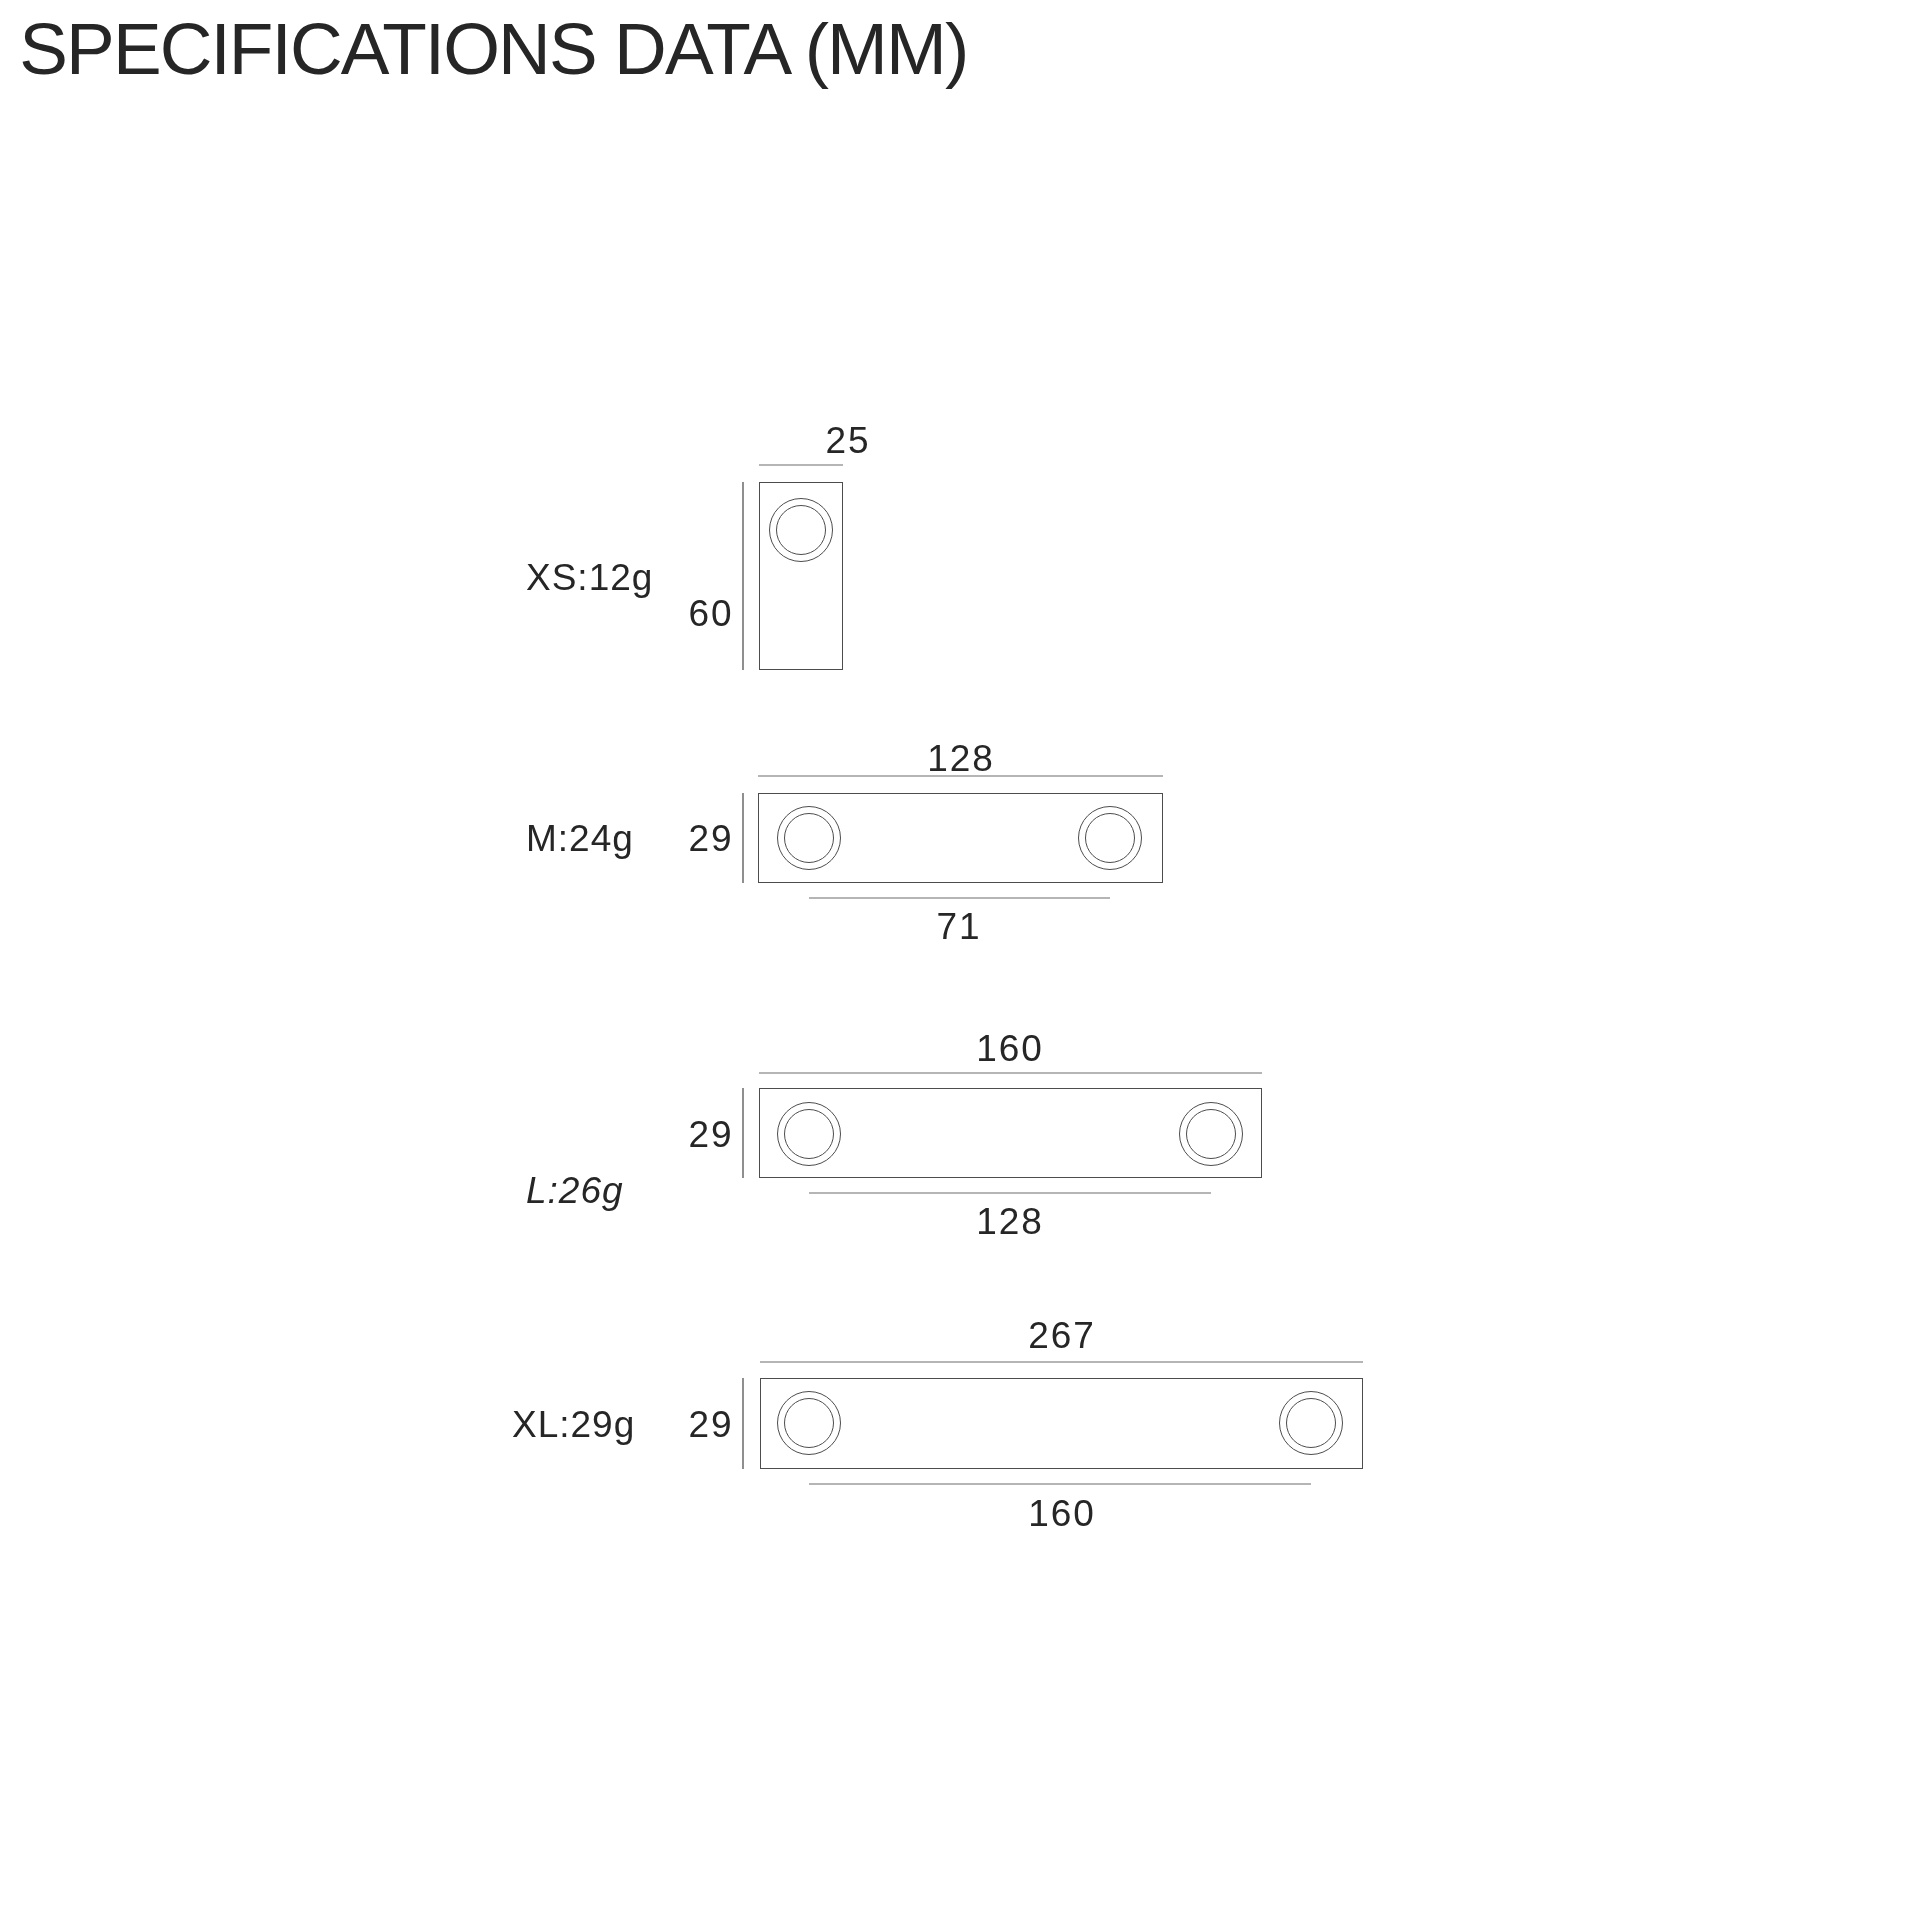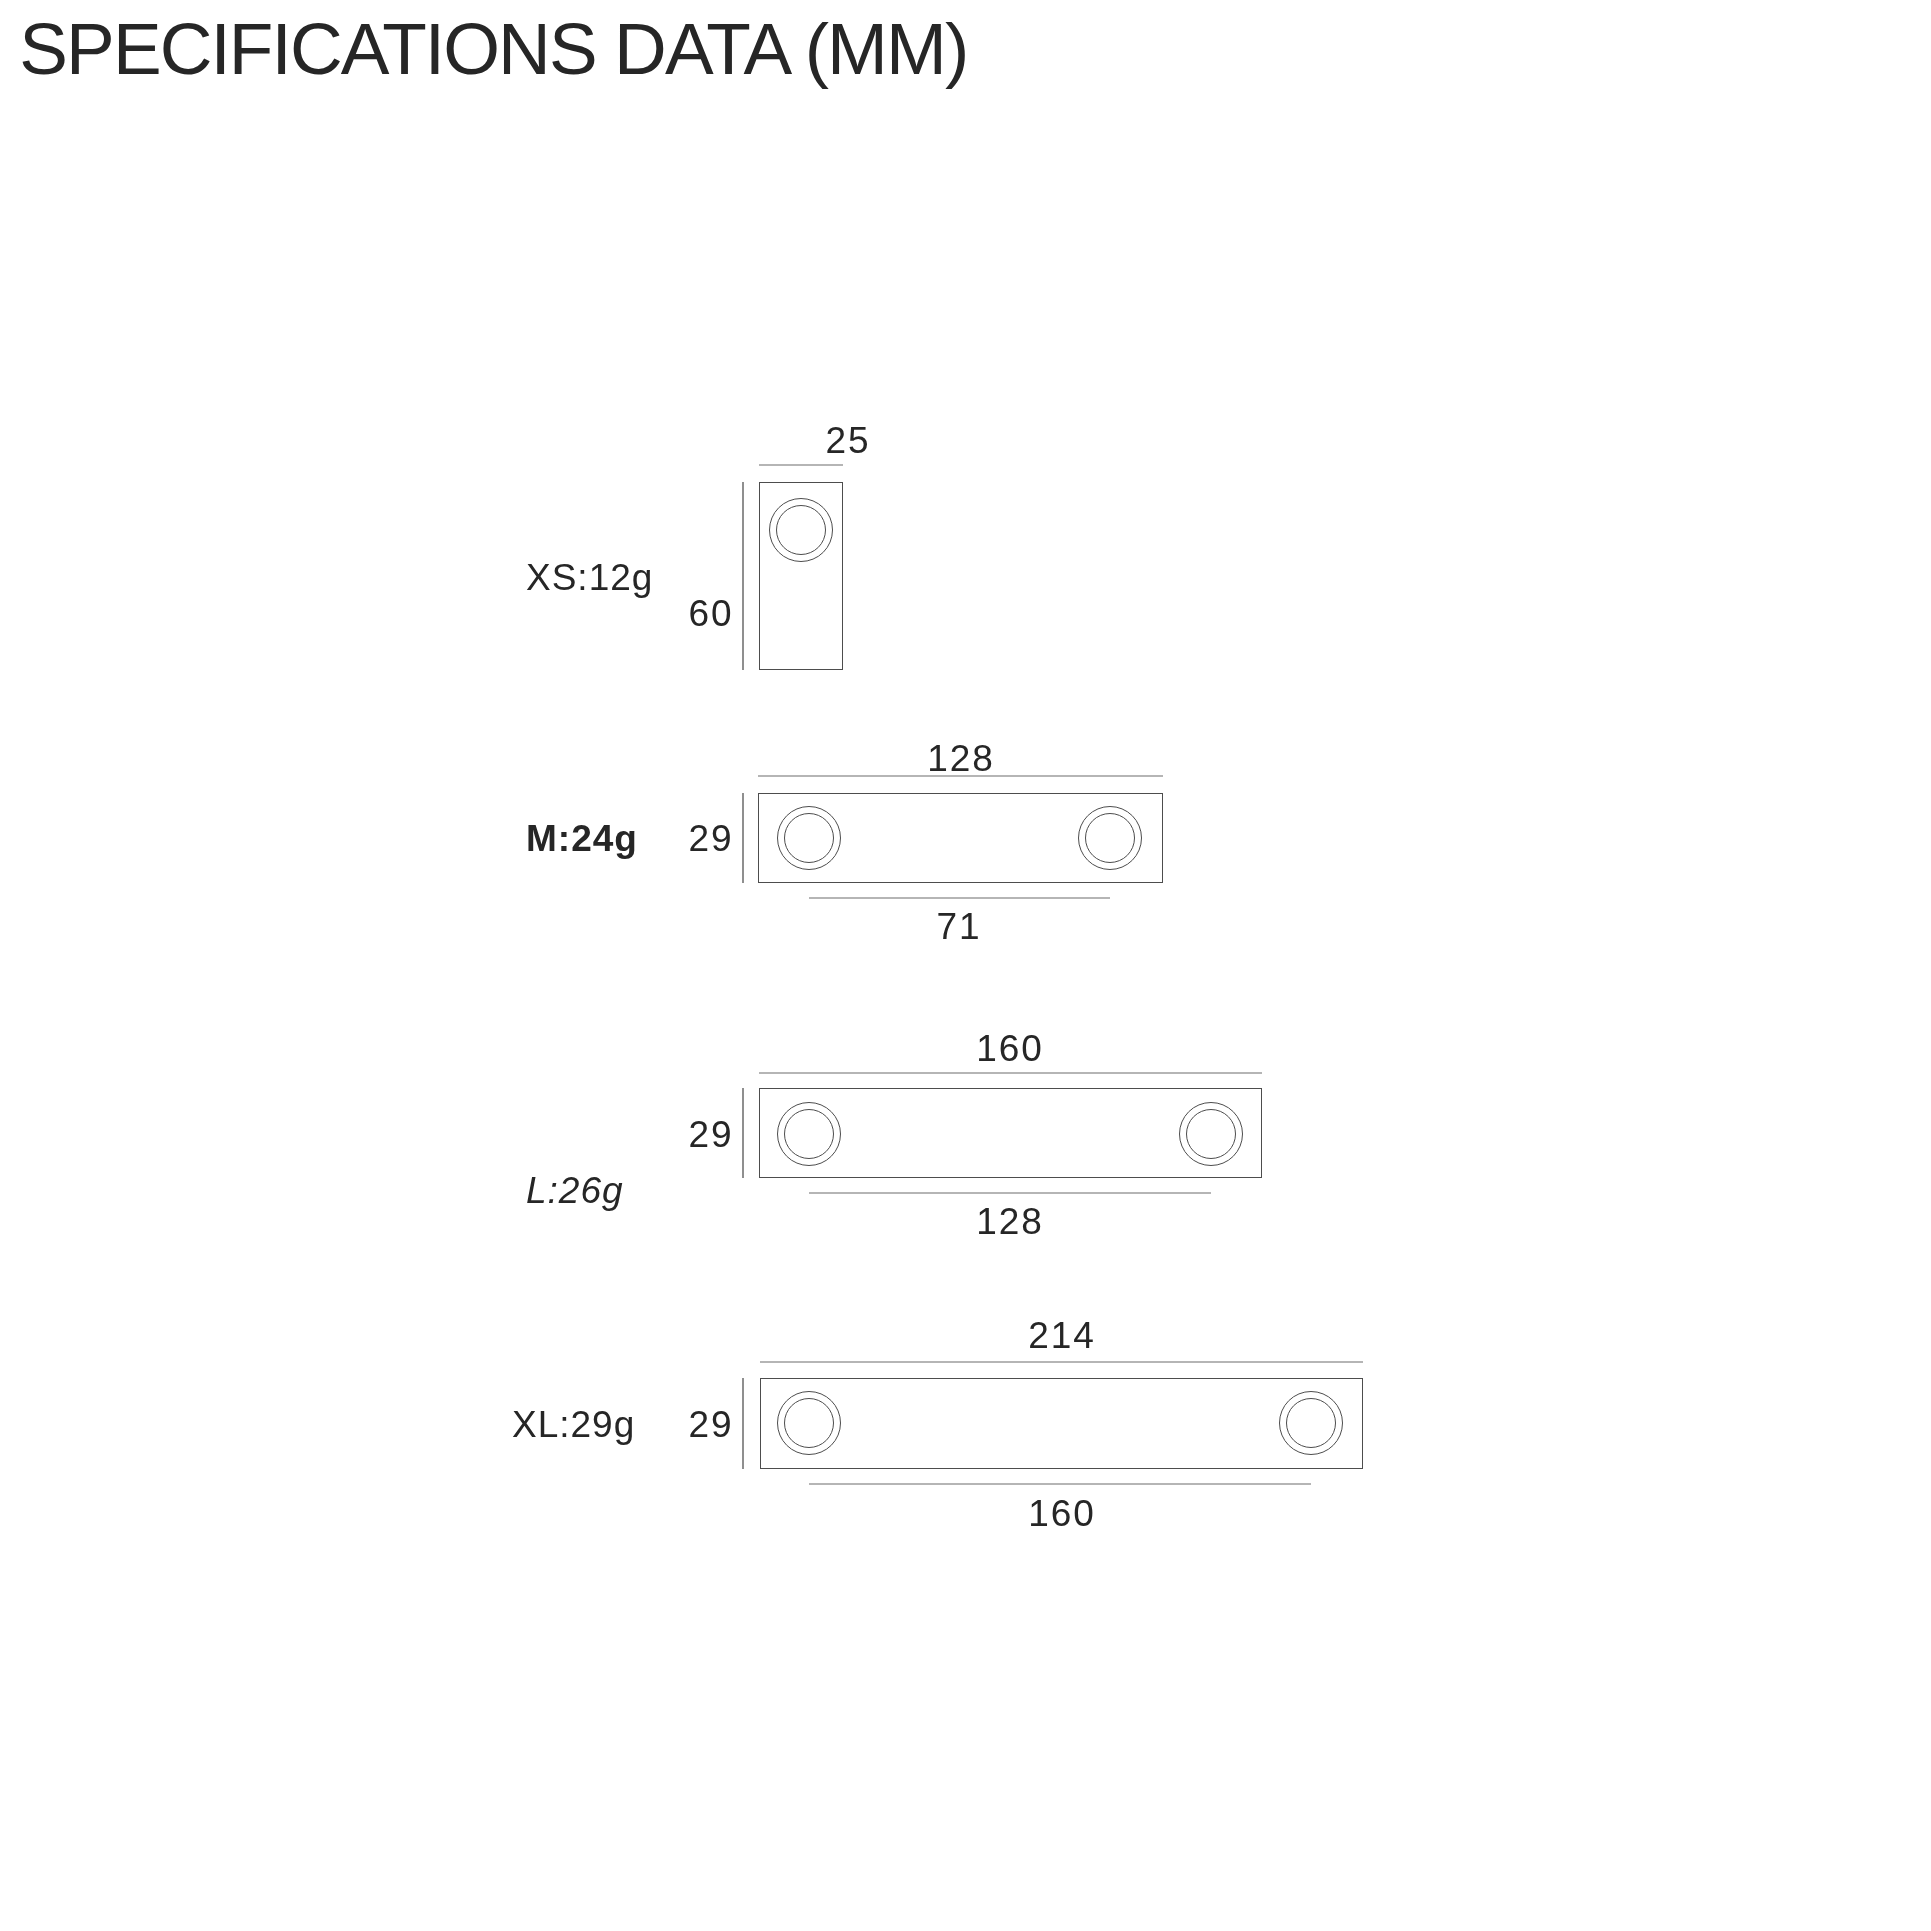--- a/index.html
+++ b/index.html
@@ -92,21 +92,21 @@
     <div class="vline" style="left:742px; top:482px; height:188px;"></div>
     <div class="dim" style="left:800px; top:440px;margin-left:48px;">25</div>
     <div class="hline" style="left:759px; top:464px; width:84px;"></div>
     <div class="rect" style="left:759px; top:482px; width:84px; height:188px;"></div>
     <div class="hole" style="left:769px; top:498px;">
       <div class="hole-inner"></div>
     </div>
   </div>
 
   <div>
-    <div class="lbl" style="left:526px; top:838px;font-weight:bold;">M:24g</div>
+    <div class="lbl" style="left:526px; top:838px;">M:24g</div>
     <div class="dim" style="left:711px; top:838px;">29</div>
     <div class="vline" style="left:742px; top:793px; height:90px;"></div>
     <div class="dim" style="left:961px; top:758px;">128</div>
     <div class="hline" style="left:758px; top:775px; width:405px;"></div>
     <div class="rect" style="left:758px; top:793px; width:405px; height:90px;"></div>
     <div class="hole" style="left:777px; top:806px;">
       <div class="hole-inner"></div>
     </div>
     <div class="hole" style="left:1078px; top:806px;">
       <div class="hole-inner"></div>
@@ -129,21 +129,21 @@
       <div class="hole-inner"></div>
     </div>
     <div class="hline" style="left:809px; top:1192px; width:402px;"></div>
     <div class="dim" style="left:1010px; top:1221px;">128</div>
   </div>
 
   <div>
     <div class="lbl" style="left:512px; top:1424px;">XL:29g</div>
     <div class="dim" style="left:711px; top:1424px;">29</div>
     <div class="vline" style="left:742px; top:1378px; height:91px;"></div>
-    <div class="dim" style="left:1062px; top:1335px;">214</div>
+    <div class="dim" style="left:1062px; top:1335px;">267</div>
     <div class="hline" style="left:760px; top:1361px; width:603px;"></div>
     <div class="rect" style="left:760px; top:1378px; width:603px; height:91px;"></div>
     <div class="hole" style="left:777px; top:1391px;">
       <div class="hole-inner"></div>
     </div>
     <div class="hole" style="left:1279px; top:1391px;">
       <div class="hole-inner"></div>
     </div>
     <div class="hline" style="left:809px; top:1483px; width:502px;"></div>
     <div class="dim" style="left:1062px; top:1513px;">160</div>

